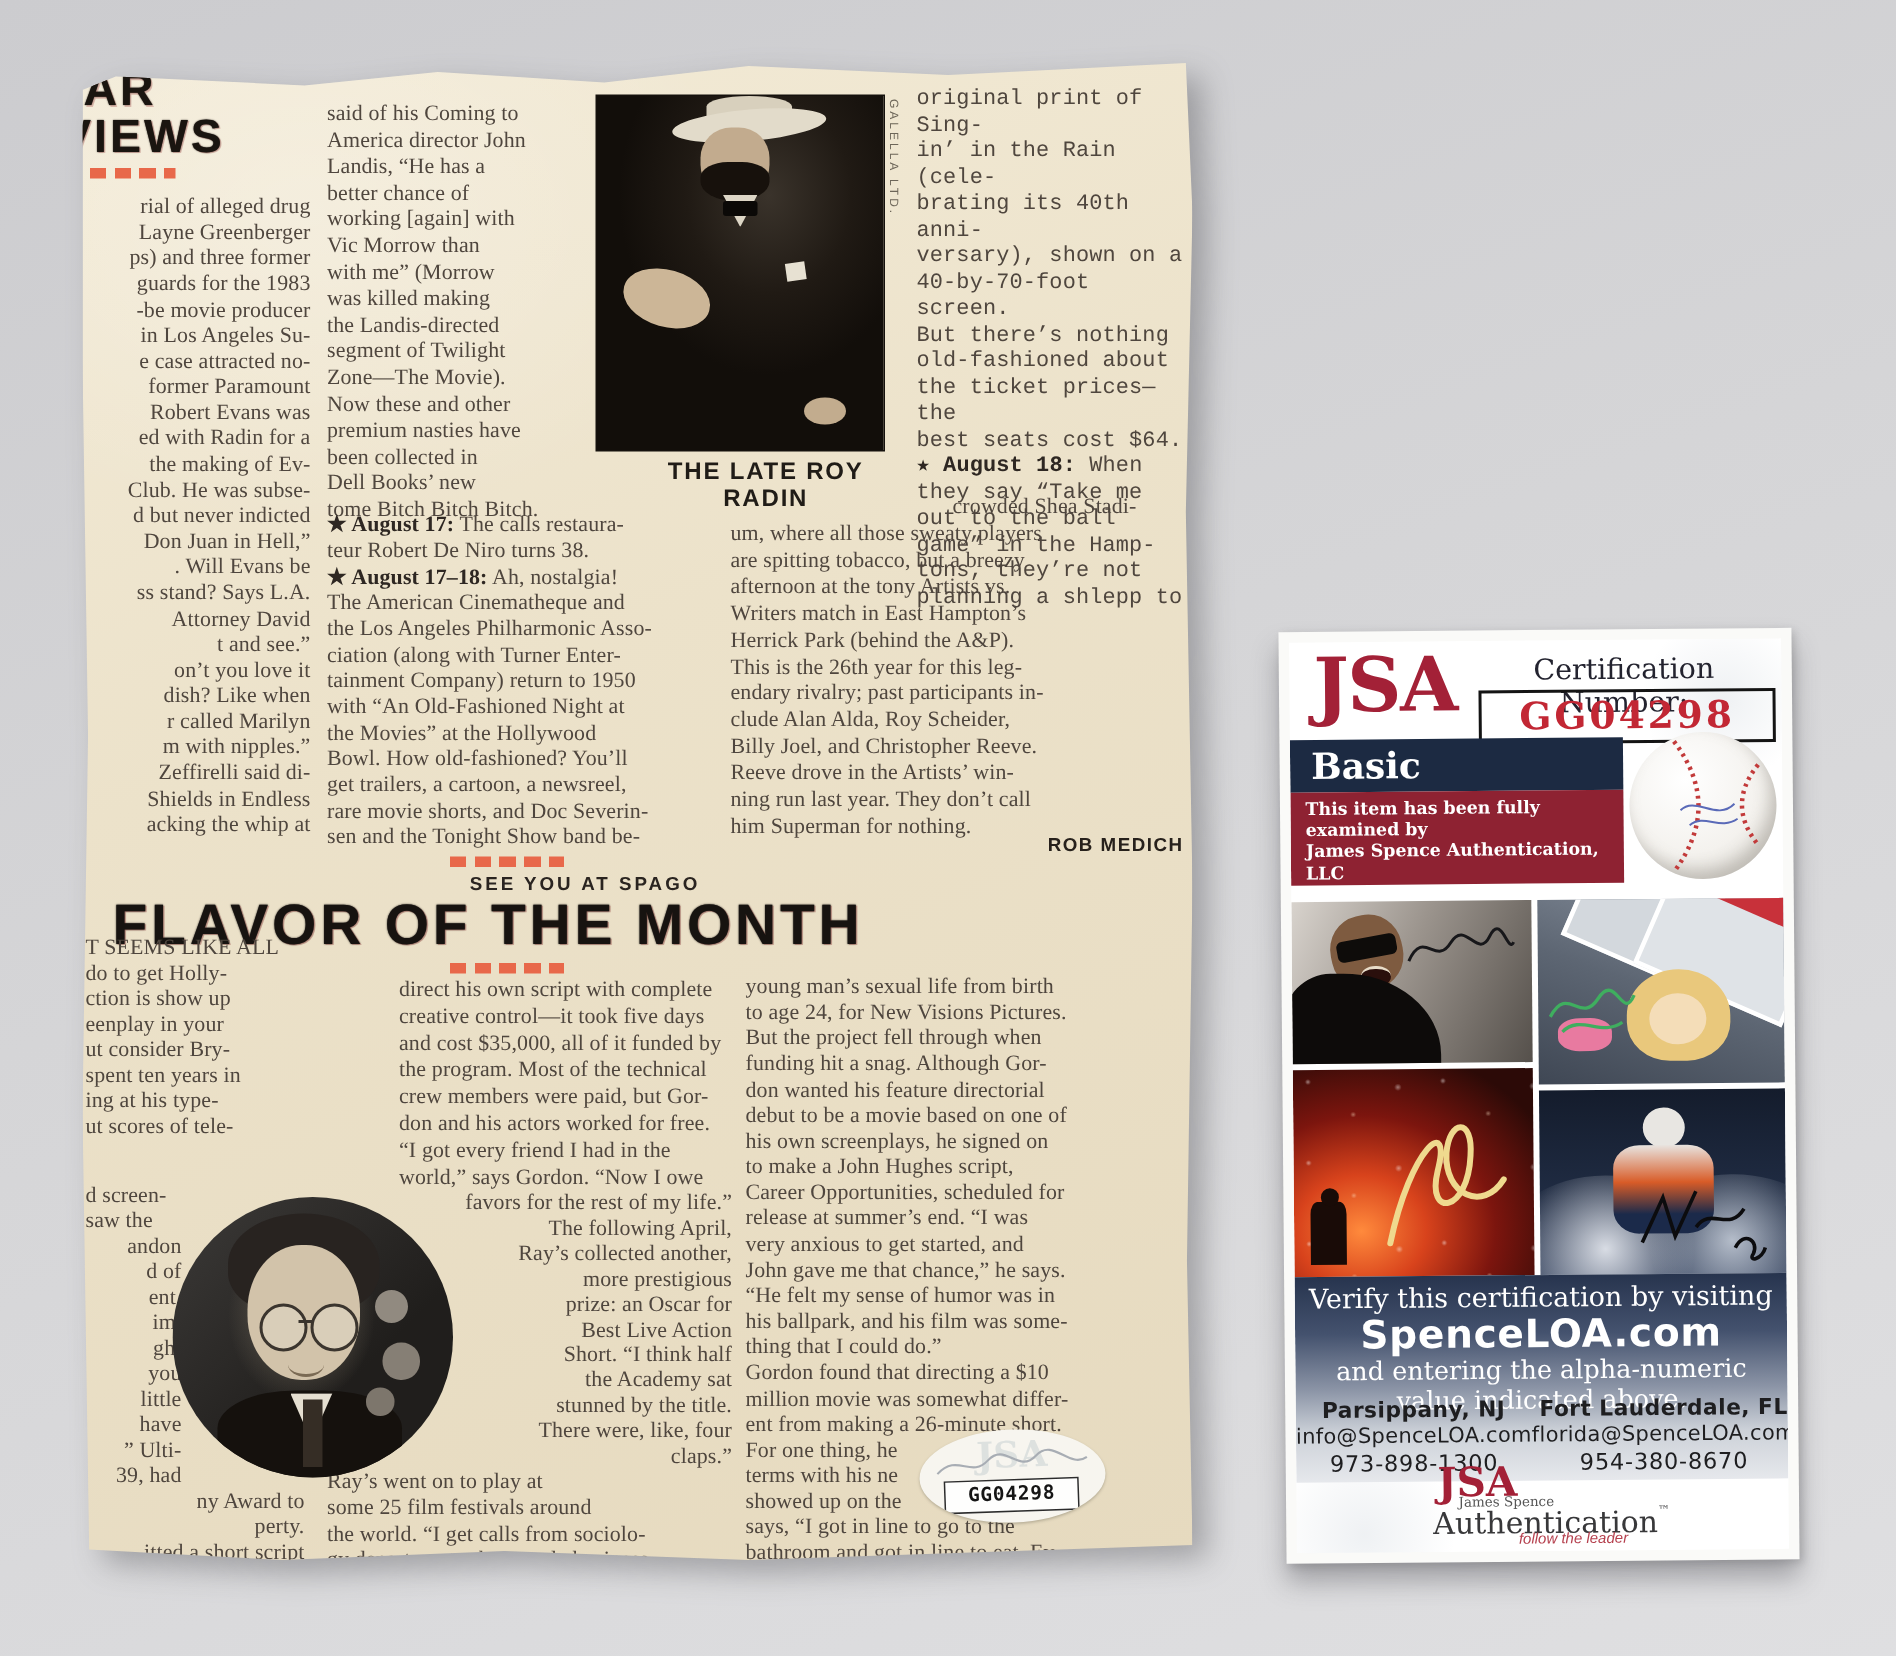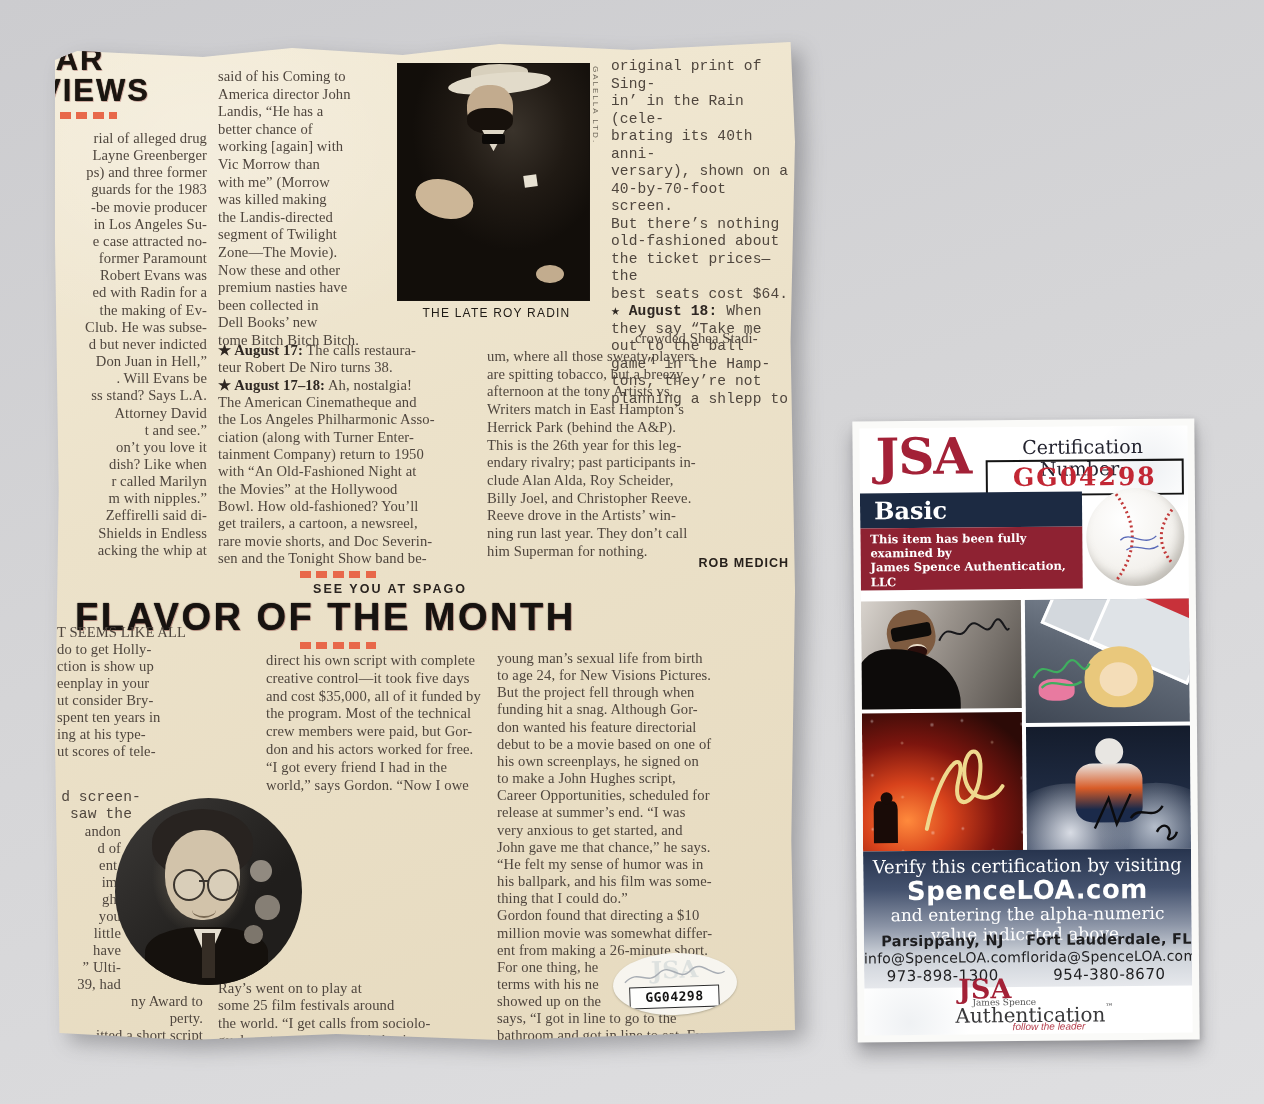--- a/index.html
+++ b/index.html
@@ -39,42 +39,42 @@
   #c2first{left:580px;top:288px;width:180px;text-align:left;}
   #blkC2{left:432px;top:306px;width:302px;line-height:17.7px;}
   #byline{left:560px;top:514px;width:174px;text-align:right;font-family:"Liberation Sans",sans-serif;
     font-weight:bold;font-size:12.5px;letter-spacing:1px;color:#27211c;}
   #kicker{left:95px;top:540px;width:480px;text-align:center;font-family:"Liberation Sans",sans-serif;
     font-weight:bold;font-size:12.5px;letter-spacing:2px;color:#2a2420;}
   #title{left:20px;top:555px;width:630px;text-align:left;font-family:"Liberation Sans",sans-serif;
     font-weight:bold;font-size:38px;line-height:40px;letter-spacing:2.5px;color:#171310;
     text-shadow:1px 1px 0 rgba(140,40,40,.3),0 0 1.2px #171310;}
   #flLa{left:2px;top:582px;width:150px;text-align:left;line-height:17px;}
-  #flLb1{left:2px;top:747px;width:88px;text-align:center;line-height:17px;font-family:Liberation Mono, monospace;}
+  #flLb1{left:2px;top:747px;width:88px;text-align:left;line-height:17px;}
   #flLb2{left:2px;top:781px;width:64px;text-align:right;line-height:17px;}
   #flLc{left:2px;top:951px;width:146px;text-align:right;line-height:17px;}
   #flMa{left:163px;top:610px;width:270px;line-height:17.8px;margin-left:48px;}
   #flMb{left:163px;top:752px;width:270px;text-align:right;line-height:16.9px;}
   #flMc{left:163px;top:938px;width:270px;line-height:17.4px;}
   #flR{left:442px;top:608px;width:298px;line-height:17.15px;}
   
   #radin{left:342px;top:21px;width:191px;height:236px;
     background:radial-gradient(100px 120px at 60% 28%,#3a332b 0%,#201a14 55%,#120e0a 100%);
     border:1px solid #15110d;overflow:hidden;}
   .r-brim{position:absolute;left:26%;top:4%;width:54%;height:9%;background:#e2dbca;border-radius:50%;transform:rotate(-5deg);}
   .r-crown{position:absolute;left:38%;top:0;width:30%;height:6%;background:#d8d0bd;border-radius:50% 50% 0 0;}
   .r-face{position:absolute;left:36%;top:9%;width:24%;height:19%;background:#c2ab8e;border-radius:45%;}
   .r-beard{position:absolute;left:36%;top:18.5%;width:24%;height:11%;background:#17110c;border-radius:40% 40% 50% 50%;}
   .r-shirt{position:absolute;left:44%;top:28%;width:12%;height:9%;background:#ddd6c6;clip-path:polygon(0 0,100% 0,50% 100%);}
   .r-bow{position:absolute;left:44%;top:29.5%;width:12%;height:4.5%;background:#0b0907;border-radius:2px;}
   .r-hand{position:absolute;left:9%;top:49%;width:31%;height:16%;background:#ccb697;border-radius:50%;transform:rotate(16deg);}
   .r-pocket{position:absolute;left:66%;top:47%;width:7%;height:5%;background:#e7e1d2;transform:rotate(-8deg);}
   .r-hand2{position:absolute;left:72%;top:85%;width:15%;height:8%;background:#c2ac8e;border-radius:50%;}
-  #radinCap{left:346px;top:264px;width:191px;text-align:center;font-family:"Liberation Sans",sans-serif;
-    font-weight:normal;font-size:12px;letter-spacing:1.2px;color:#201c17;}
+  #radinCap{left:360px;top:264px;width:191px;text-align:center;font-family:"Liberation Sans",sans-serif;
+    font-weight:bold;font-size:16px;letter-spacing:1.2px;color:#201c17;}
   #credit{left:536px;top:24px;writing-mode:vertical-rl;font-family:"Liberation Sans",sans-serif;
     font-size:8px;letter-spacing:2px;color:#6d6659;}
   
   #gordon{left:60px;top:756px;width:187px;height:187px;border-radius:50%;overflow:hidden;
     background:radial-gradient(70px 84px at 46% 42%,#6e6658 0%,rgba(110,102,88,0) 70%),
                linear-gradient(135deg,#3c3a38 0%,#201e1c 65%);}
   .g-hair{position:absolute;left:20%;top:6%;width:54%;height:36%;background:#282320;border-radius:50% 50% 42% 42%;}
   .g-face{position:absolute;left:27%;top:17%;width:40%;height:48%;background:#d2c3aa;border-radius:48%;}
   .g-gl{position:absolute;width:15%;height:15%;border:2px solid #3b352e;border-radius:50%;background:rgba(240,238,230,.25);}
   .g-gl1{left:31%;top:38%;}
@@ -315,20 +315,31 @@
 itted a short script</div>
 
     <div id="flMa" class="news pre">direct his own script with complete
 creative control—it took five days
 and cost $35,000, all of it funded by
 the program. Most of the technical
 crew members were paid, but Gor-
 don and his actors worked for free.
 “I got every friend I had in the
 world,” says Gordon. “Now I owe</div>
+    <div id="flMb" class="news pre">favors for the rest of my life.”
+The following April,
+Ray’s collected another,
+more prestigious
+prize: an Oscar for
+Best Live Action
+Short. “I think half
+the Academy sat
+stunned by the title.
+There were, like, four
+claps.”</div>
     <div id="flMc" class="news pre">Ray’s went on to play at
 some 25 film festivals around
 the world. “I get calls from sociolo-
 gy departments about male business</div>
 
     <div id="flR" class="news pre">young man’s sexual life from birth
 to age 24, for New Visions Pictures.
 But the project fell through when
 funding hit a snag. Although Gor-
 don wanted his feature directorial

